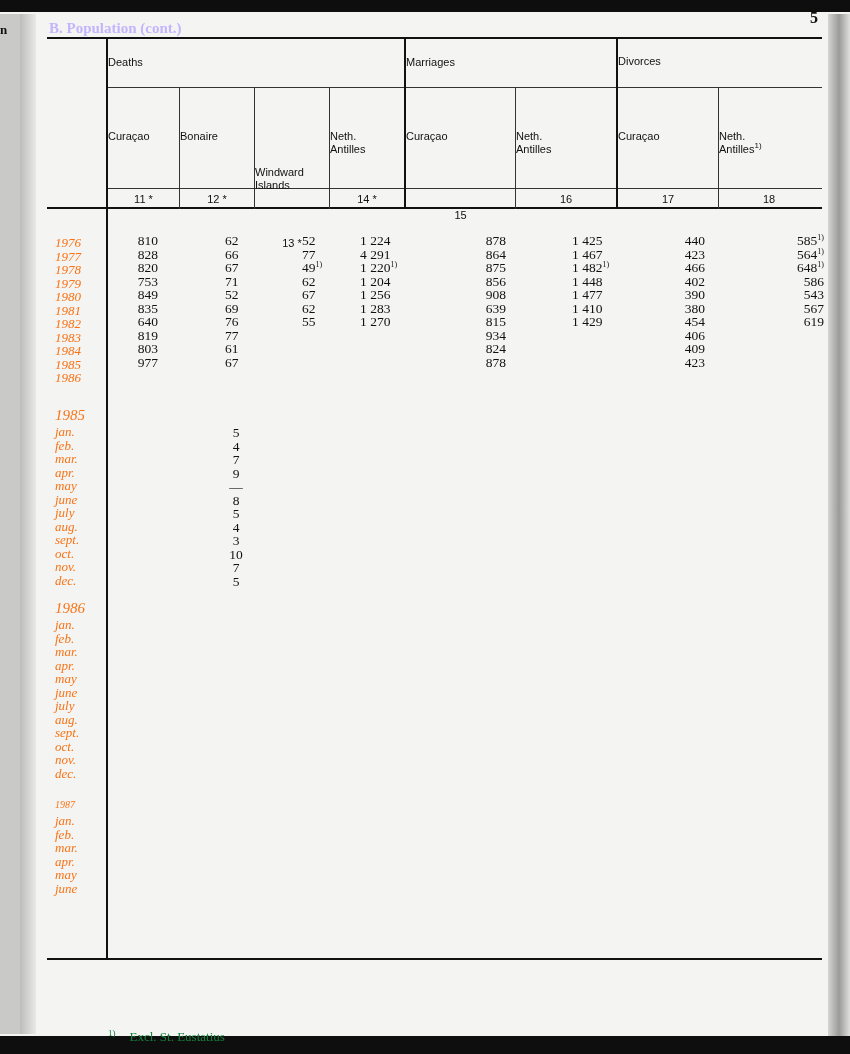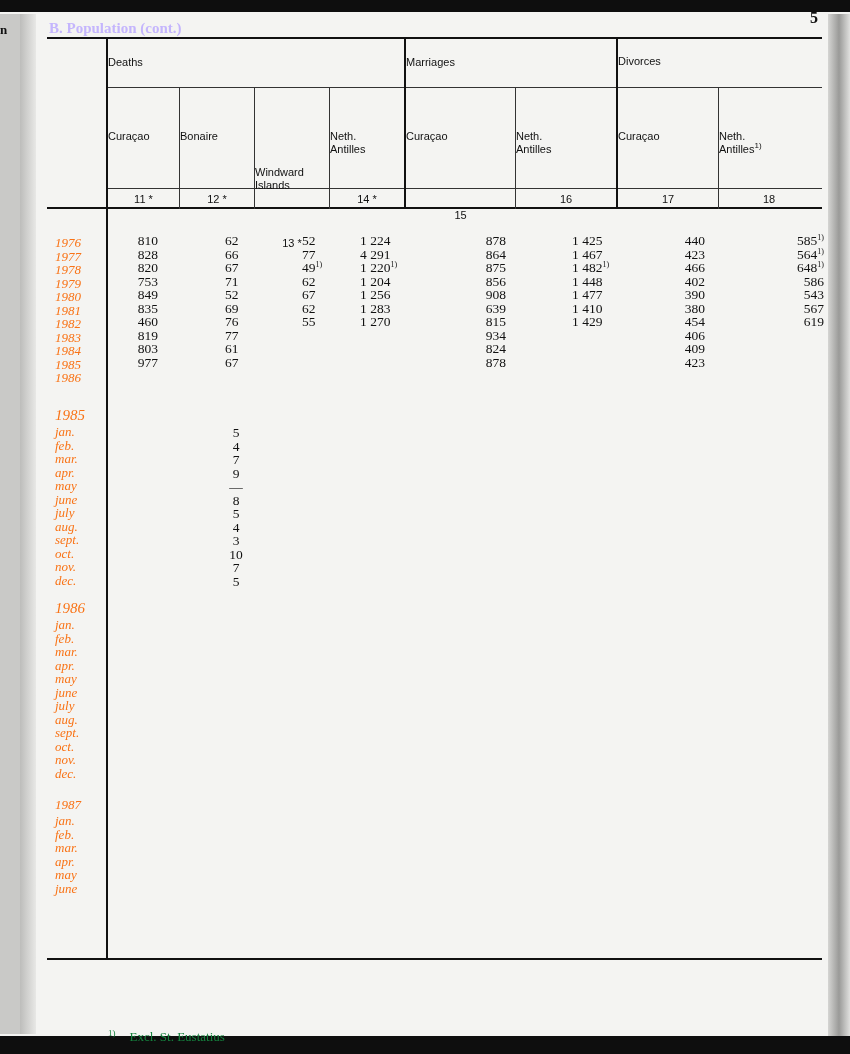--- a/index.html
+++ b/index.html
@@ -110,21 +110,21 @@
     <div>1986</div>
 </div>
 
 <div class="col" style="left:130px;top:234px;width:28px;">
   <div>810</div>
     <div>828</div>
     <div>820</div>
     <div>753</div>
     <div>849</div>
     <div>835</div>
-    <div>460</div>
+    <div>640</div>
     <div>819</div>
     <div>803</div>
     <div>977</div>
 </div>
 <div class="col" style="left:225px;top:234px;width:18px;text-align:left;">
   <div>62</div>
     <div>66</div>
     <div>67</div>
     <div>71</div>
     <div>52</div>
@@ -235,21 +235,21 @@
     <div>june</div>
     <div>july</div>
     <div>aug.</div>
     <div>sept.</div>
     <div>oct.</div>
     <div>nov.</div>
     <div>dec.</div>
 </div>
 
 <div class="rowlabel" style="top:798px;">
-  <div style="font-size:13px;height:16px;">1987</div>
+  <div style="font-size:10px;height:16px;">1987</div>
   <div>jan.</div>
     <div>feb.</div>
     <div>mar.</div>
     <div>apr.</div>
     <div>may</div>
     <div>june</div>
 </div>
 
 <div class="footnote">
   <span class="mark">1)</span><span>Excl. St. Eustatius</span>

